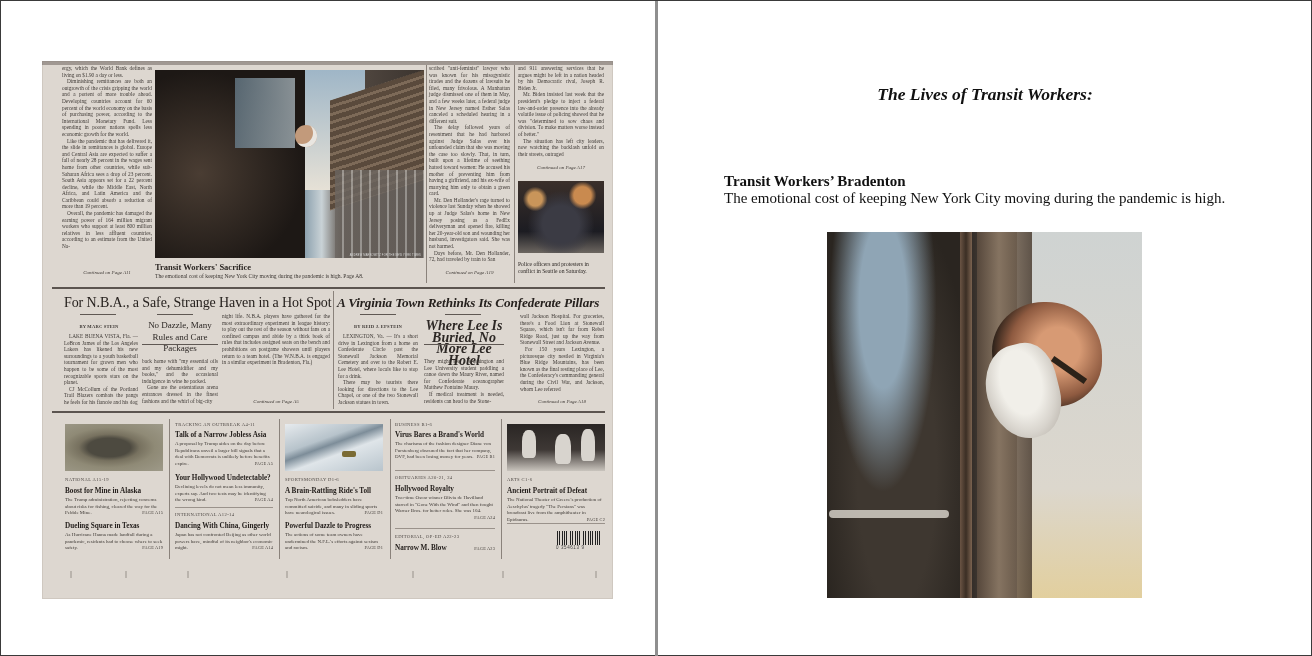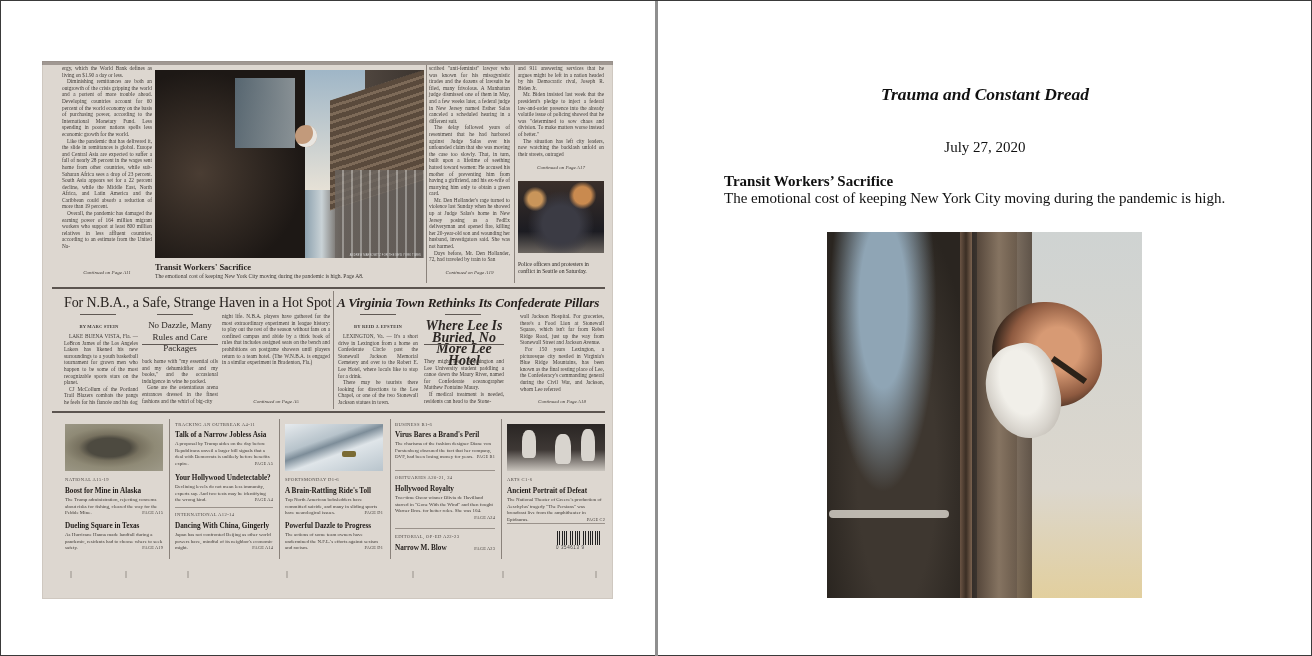--- a/index.html
+++ b/index.html
@@ -209,21 +209,21 @@
       </div>
     <div class="sec-label" style="left:243px;top:416px;">SPORTSMONDAY D1-6</div>
     <div class="item-title" style="left:243px;top:426px;">A Brain-Rattling Ride's Toll</div>
     <div class="item-text" style="left:243px;top:436px;width:98px;"><span>Top North American bobsledders have committed suicide, and many in sliding sports have neurological issues.</span> <span class="pg">PAGE D1</span></div>
     <div class="item-title" style="left:243px;top:461px;">Powerful Dazzle to Progress</div>
     <div class="item-text" style="left:243px;top:471px;width:98px;"><span>The actions of some team owners have undermined the N.F.L.'s efforts against sexism and racism.</span> <span class="pg">PAGE D1</span></div>
 
     <div class="rule-v" style="left:348px;top:358px;height:140px;"></div>
 
     <div class="sec-label" style="left:353px;top:361px;">BUSINESS B1-6</div>
-    <div class="item-title" style="left:353px;top:370px;">Virus Bares a Brand's Peril</div>
+    <div class="item-title" style="left:353px;top:370px;">Virus Bares a Brand's World</div>
     <div class="item-text" style="left:353px;top:380px;width:100px;"><span>The charisma of the fashion designer Diane von Furstenberg obscured the fact that her company, DVF, had been losing money for years.</span> <span class="pg">PAGE B1</span></div>
     <div class="rule-h" style="left:353px;top:409px;width:100px;background:#9a928b;"></div>
     <div class="sec-label" style="left:353px;top:414px;">OBITUARIES A20-21, 24</div>
     <div class="item-title" style="left:353px;top:424px;text-align:center;">Hollywood Royalty</div>
     <div class="item-text" style="left:353px;top:434px;width:100px;"><span>Two-time Oscar winner Olivia de Havilland starred in "Gone With the Wind" and then fought Warner Bros. for better roles. She was 104.</span> <span class="pg">PAGE A24</span></div>
     <div class="rule-h" style="left:353px;top:467px;width:100px;background:#9a928b;"></div>
     <div class="sec-label" style="left:353px;top:473px;">EDITORIAL, OP-ED A22-23</div>
     <div class="item-title" style="left:353px;top:483px;">Narrow M. Blow</div>
     <div class="item-text" style="left:353px;top:485px;width:100px;">
         <span class="pg">PAGE A23</span>
@@ -251,24 +251,23 @@
       <span style="left:244px"></span>
         <span style="left:370px"></span>
         <span style="left:460px"></span>
         <span style="left:553px"></span>
     </div>
   </div>
 
   <div class="divider"></div>
 
   <div class="chap-title">
-    <div>Trauma and Constant Dread</div>
+    <div>The Lives of Transit Workers:</div>
   </div>
-  <div class="chap-date">July 27, 2020</div>
-  <div class="story-head">Transit Workers’ Sacrifice</div>
+  <div class="story-head">Transit Workers’ Bradenton</div>
   <div class="story-sub">The emotional cost of keeping New York City moving during the pandemic is high.</div>
 
   <div class="story-photo" title="Masked transit worker leaning out of a train window">
     <div class="sky"></div>
     <div class="train"></div>
     <div class="stripe"></div>
     <div class="door"></div>
     <div class="door2"></div>
     <div class="face"></div>
     <div class="mask"></div>

